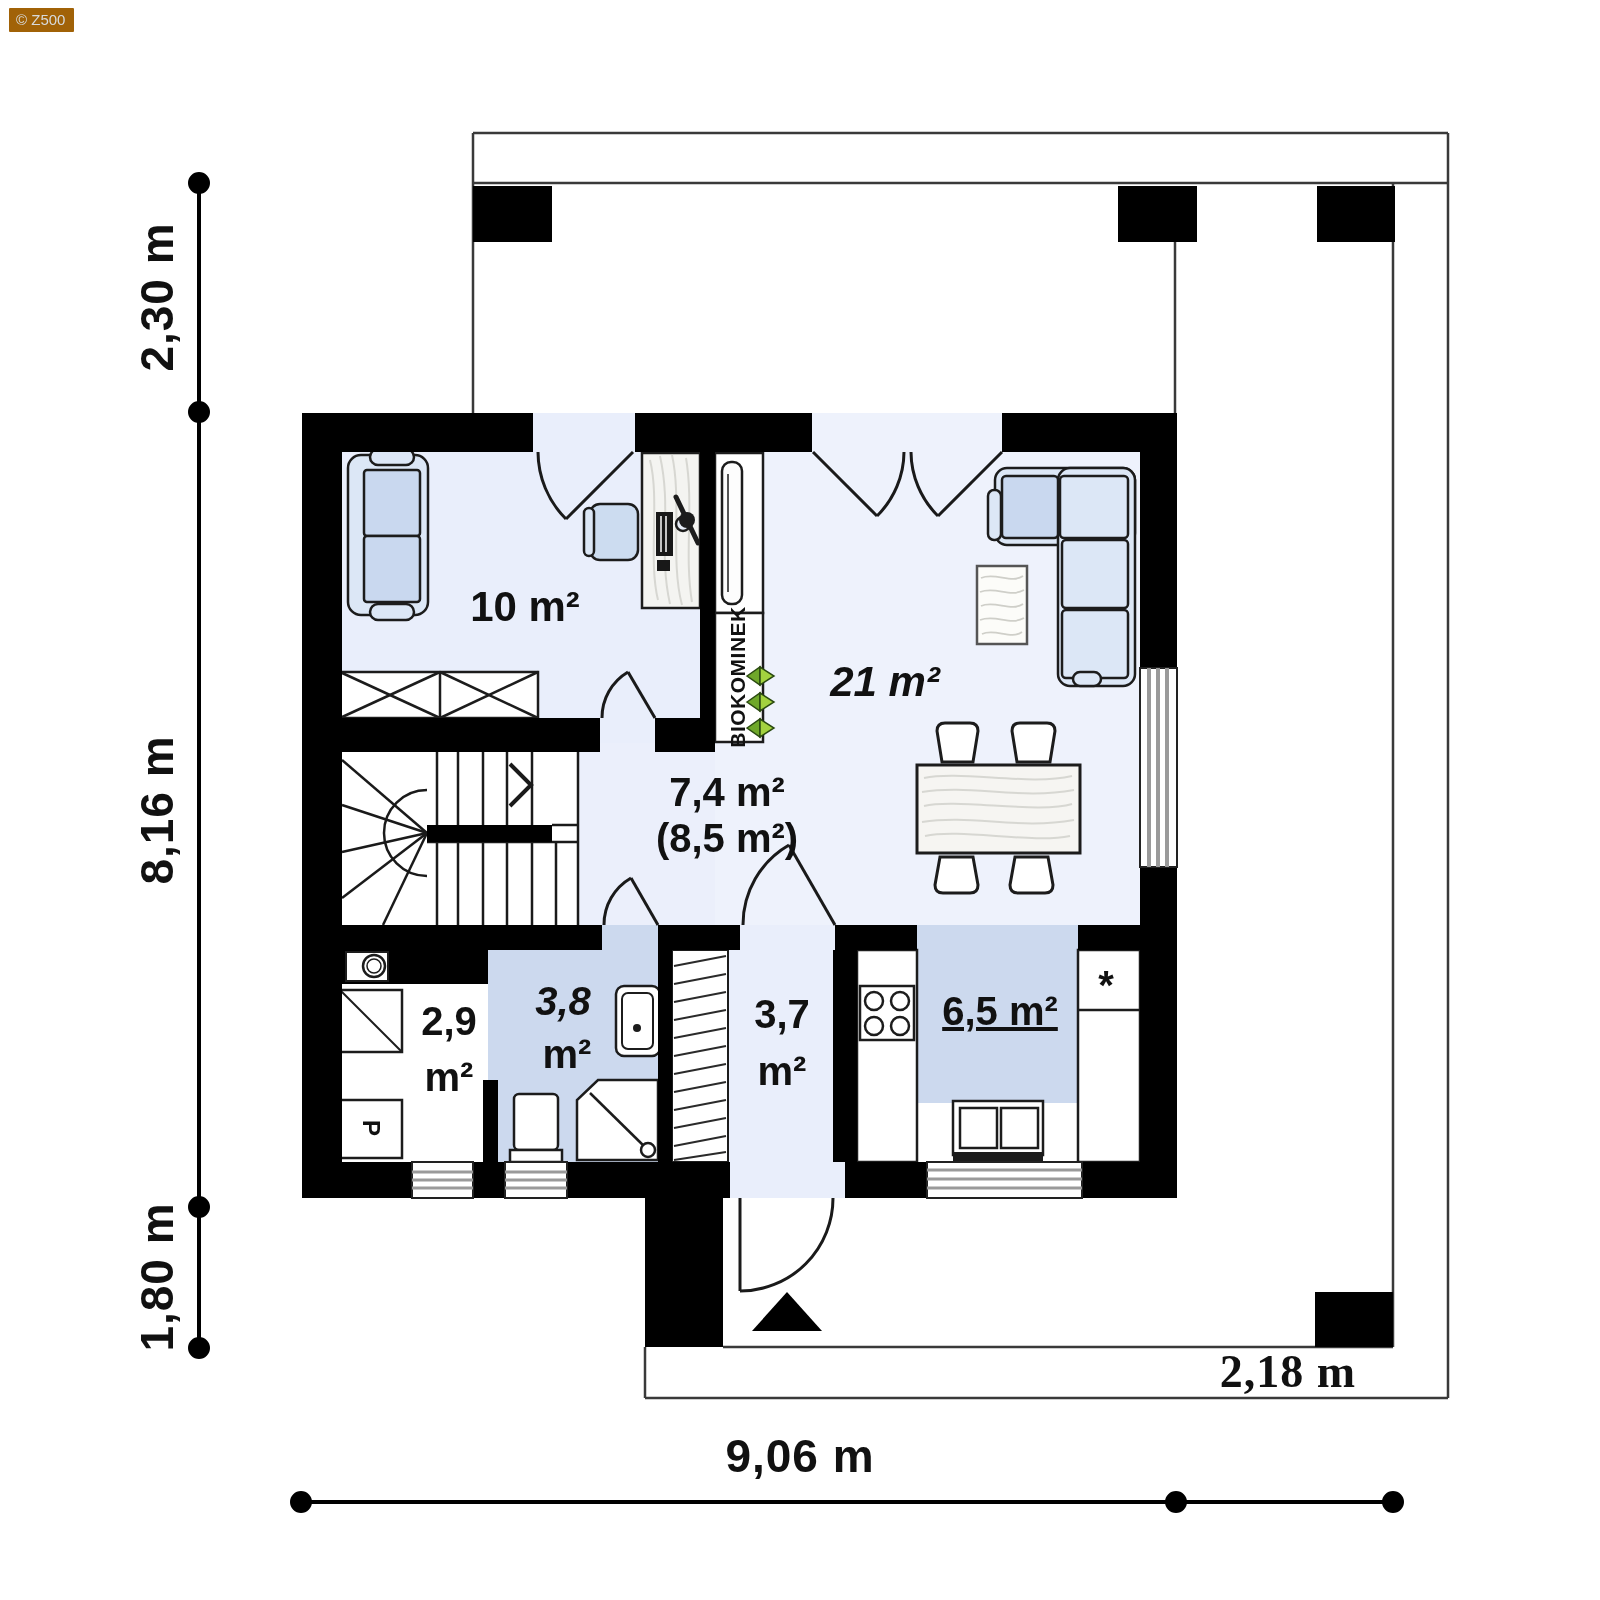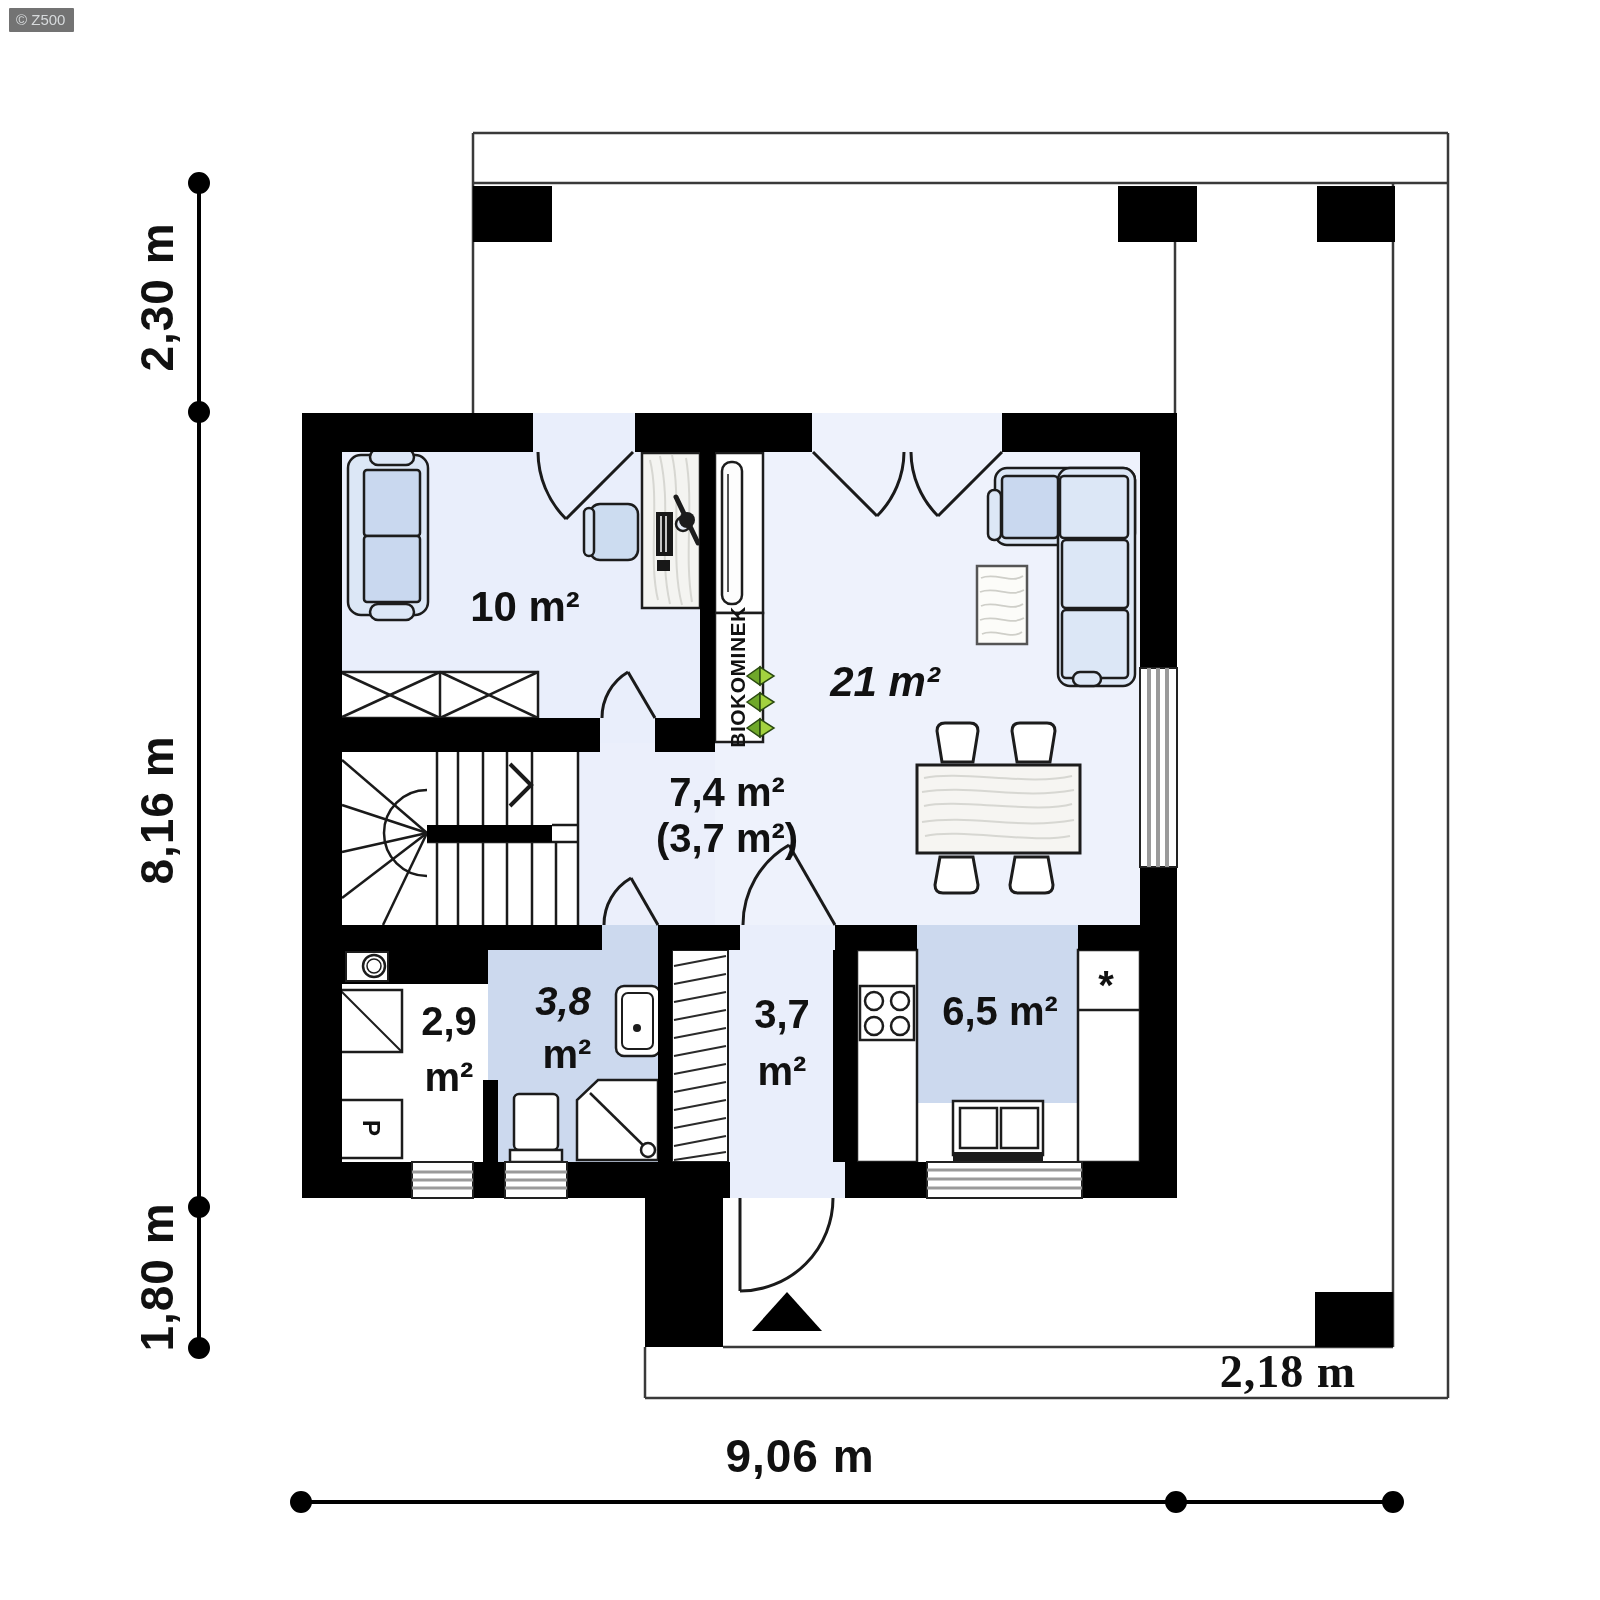--- a/index.html
+++ b/index.html
@@ -7,21 +7,21 @@
         font-family:"Liberation Sans", sans-serif;}
   .plan svg{position:absolute;left:0;top:0;}
   .lbl{position:absolute;transform:translate(-50%,-50%);color:#111;font-weight:bold;
        white-space:nowrap;line-height:1;}
   .lbl.rot{transform:translate(-50%,-50%) rotate(-90deg);}
   .lbl.rot90{transform:translate(-50%,-50%) rotate(90deg);}
   .dim{font-size:46px;letter-spacing:1px;}
   .area{font-size:42px;text-align:right;}
   .area-sm{font-size:40px;}
   .fire{font-size:21px;letter-spacing:.5px;}
-  .wm{position:absolute;left:9px;top:8px;background:#737373;color:#d7dadc;
+  .wm{position:absolute;left:9px;top:8px;background:#a16207;color:#d7dadc;
       font-size:15px;padding:3px 9px 4px 7px;border-radius:1px;}
   .star{font-size:40px;}
   .pee{font-size:24px;}
 </style>
 </head>
 <body>
 
 <div class="plan">
 
 <svg width="1600" height="1600" viewBox="0 0 1600 1600">
@@ -308,25 +308,25 @@
 
   <div class="lbl rot dim" style="left:157px;top:297px;">2,30 m</div>
   <div class="lbl rot dim" style="left:157px;top:810px;">8,16 m</div>
   <div class="lbl rot dim" style="left:157px;top:1277px;">1,80 m</div>
   <div class="lbl dim" style="left:800px;top:1456px;">9,06 m</div>
   <div class="lbl dim" style="left:1288px;top:1372px;font-family:Liberation Serif, serif;">2,18 m</div>
 
   <div class="lbl area" style="left:525px;top:607px;">10 m²</div>
   <div class="lbl area" style="left:885px;top:682px;font-style:italic;">21 m²</div>
   <div class="lbl area-sm" style="left:727px;top:792px;">7,4 m²</div>
-  <div class="lbl area-sm" style="left:727px;top:838px;">(3,7 m²)</div>
+  <div class="lbl area-sm" style="left:727px;top:838px;">(8,5 m²)</div>
   <div class="lbl area-sm" style="left:449px;top:1021px;">2,9</div>
   <div class="lbl area-sm" style="left:449px;top:1077px;">m²</div>
   <div class="lbl area-sm" style="left:563px;top:1001px;font-style:italic;">3,8</div>
   <div class="lbl area-sm" style="left:567px;top:1054px;">m²</div>
   <div class="lbl area-sm" style="left:782px;top:1014px;">3,7</div>
   <div class="lbl area-sm" style="left:782px;top:1071px;">m²</div>
-  <div class="lbl area-sm" style="left:1000px;top:1011px;">6,5 m²</div>
+  <div class="lbl area-sm" style="left:1000px;top:1011px;text-decoration:underline;">6,5 m²</div>
 
   <div class="lbl rot fire" style="left:737px;top:677px;">BIOKOMINEK</div>
   <div class="lbl rot90 pee" style="left:371px;top:1128px;">P</div>
   <div class="lbl star" style="left:1106px;top:985px;">*</div>
 </div>
 
 </body></html>

